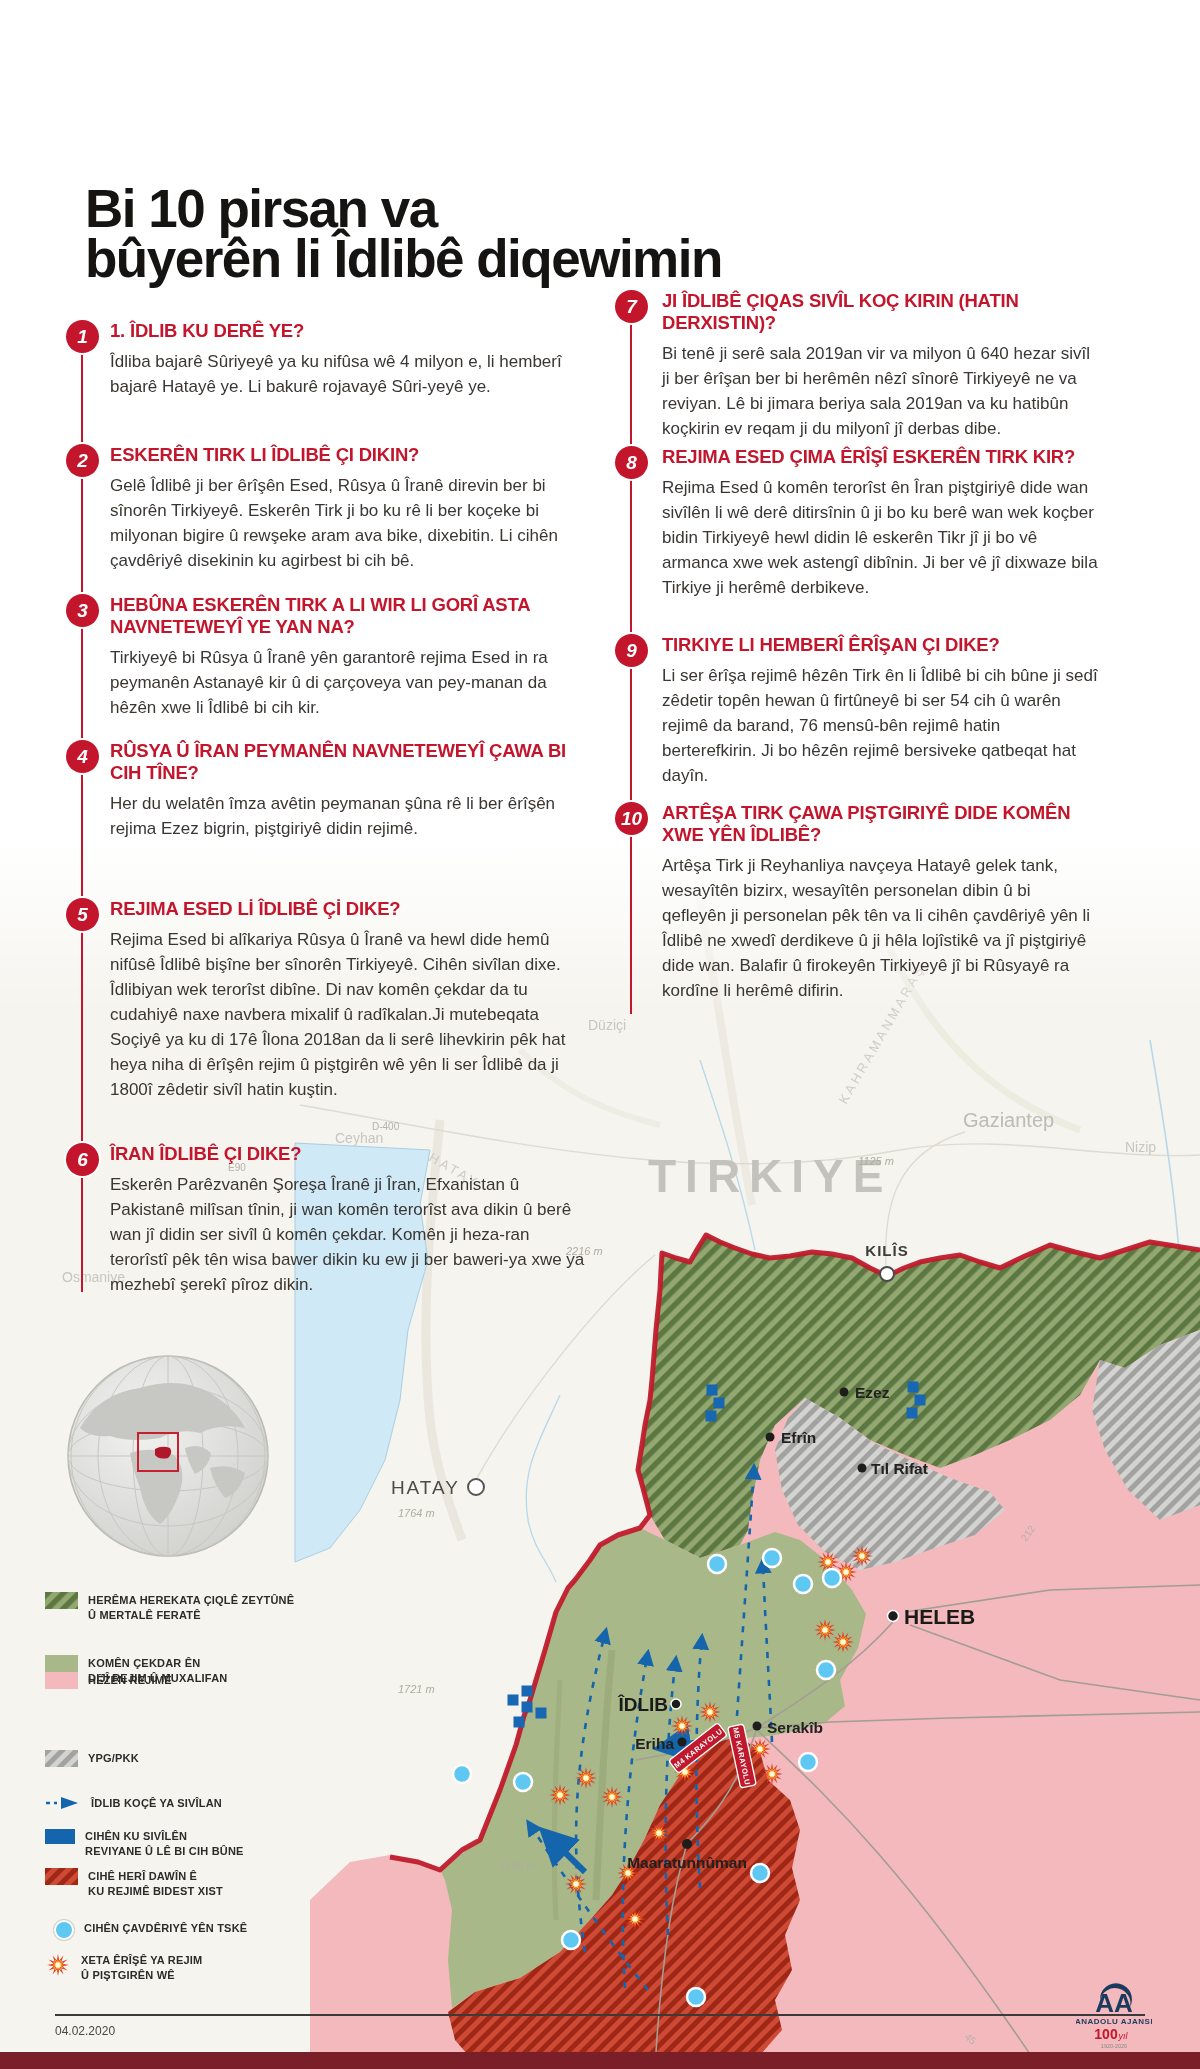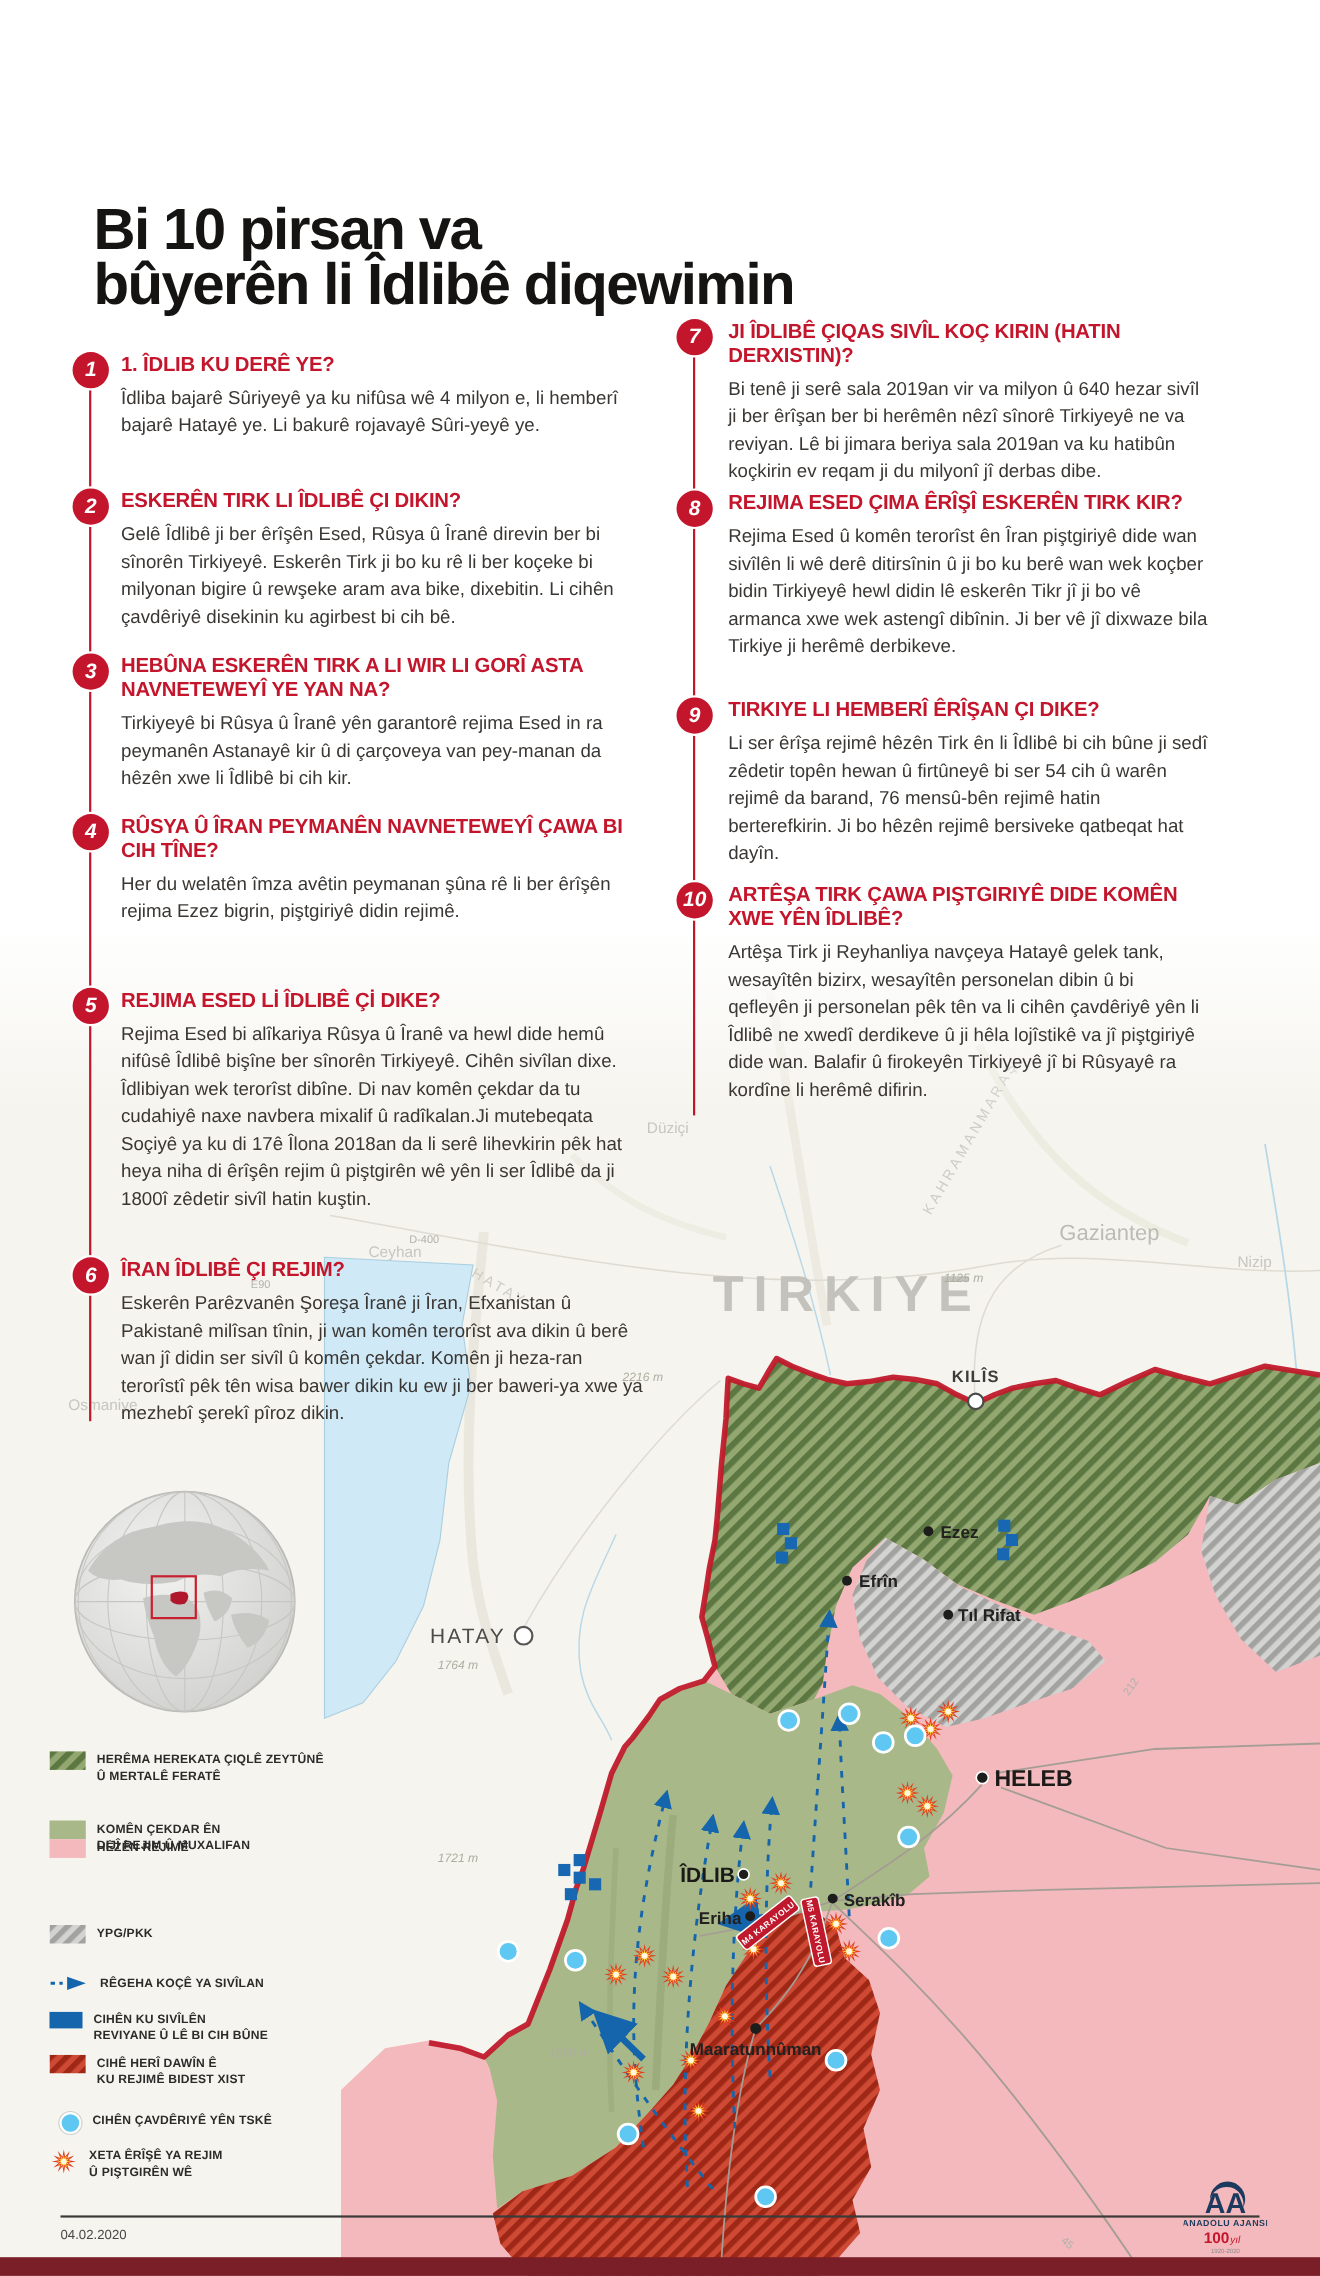--- a/index.html
+++ b/index.html
@@ -309,21 +309,21 @@
     <div class="num">
         <span>5</span>
       </div>
     <h3>REJIMA ESED Lİ ÎDLIBÊ Çİ DIKE?</h3>
     <p>Rejima Esed bi alîkariya Rûsya û Îranê va hewl dide hemû nifûsê Îdlibê bişîne ber sînorên Tirkiyeyê. Cihên sivîlan dixe. Îdlibiyan wek terorîst dibîne. Di nav komên çekdar da tu cudahiyê naxe navbera mixalif û radîkalan.Ji mutebeqata Soçiyê ya ku di 17ê Îlona 2018an da li serê lihevkirin pêk hat heya niha di êrîşên rejim û piştgirên wê yên li ser Îdlibê da ji 1800î zêdetir sivîl hatin kuştin.</p>
   </div>
   <div class="q left" style="top:1143px;">
     <div class="num">
         <span>6</span>
       </div>
-    <h3>ÎRAN ÎDLIBÊ ÇI REJIM?</h3>
+    <h3>ÎRAN ÎDLIBÊ ÇI DIKE?</h3>
     <p>Eskerên Parêzvanên Şoreşa Îranê ji Îran, Efxanistan û Pakistanê milîsan tînin, ji wan komên terorîst ava dikin û berê wan jî didin ser sivîl û komên çekdar. Komên ji heza-ran terorîstî pêk tên wisa bawer dikin ku ew ji ber baweri-ya xwe ya mezhebî şerekî pîroz dikin.</p>
   </div>
 
   <div class="q right" style="top:290px;">
     <div class="num">
         <span>7</span>
       </div>
     <h3>JI ÎDLIBÊ ÇIQAS SIVÎL KOÇ KIRIN (HATIN DERXISTIN)?</h3>
     <p>Bi tenê ji serê sala 2019an vir va milyon û 640 hezar sivîl ji ber êrîşan ber bi herêmên nêzî sînorê Tirkiyeyê ne va reviyan. Lê bi jimara beriya sala 2019an va ku hatibûn koçkirin ev reqam ji du milyonî jî derbas dibe.</p>
   </div>
@@ -403,21 +403,21 @@
     <svg class="sw" width="33" height="17">
         <rect width="33" height="17" fill="url(#hGray)"></rect>
       </svg>
     <div class="lbl"><span>YPG/PKK</span></div>
   </div>
   <div class="lg" style="top:1795px;">
     <svg class="sw" width="36" height="16">
       <line x1="1" y1="8" x2="12" y2="8" stroke="#1565ad" stroke-width="2.6" stroke-dasharray="4 4"></line>
       <path d="M16,2 L33,8 L16,14 Z" fill="#1565ad"></path>
     </svg>
-    <div class="lbl"><span>RÊGEHA KOÇÊ YA SIVÎLAN</span></div>
+    <div class="lbl"><span>ÎDLIB KOÇÊ YA SIVÎLAN</span></div>
   </div>
   <div class="lg" style="top:1828px;">
     <div class="sw sw-blue"></div>
     <div class="lbl">
       <span>CIHÊN KU SIVÎLÊN</span><br>
       <span>REVIYANE Û LÊ BI CIH BÛNE</span>
     </div>
   </div>
   <div class="lg" style="top:1868px;">
     <svg class="sw" width="33" height="17">

